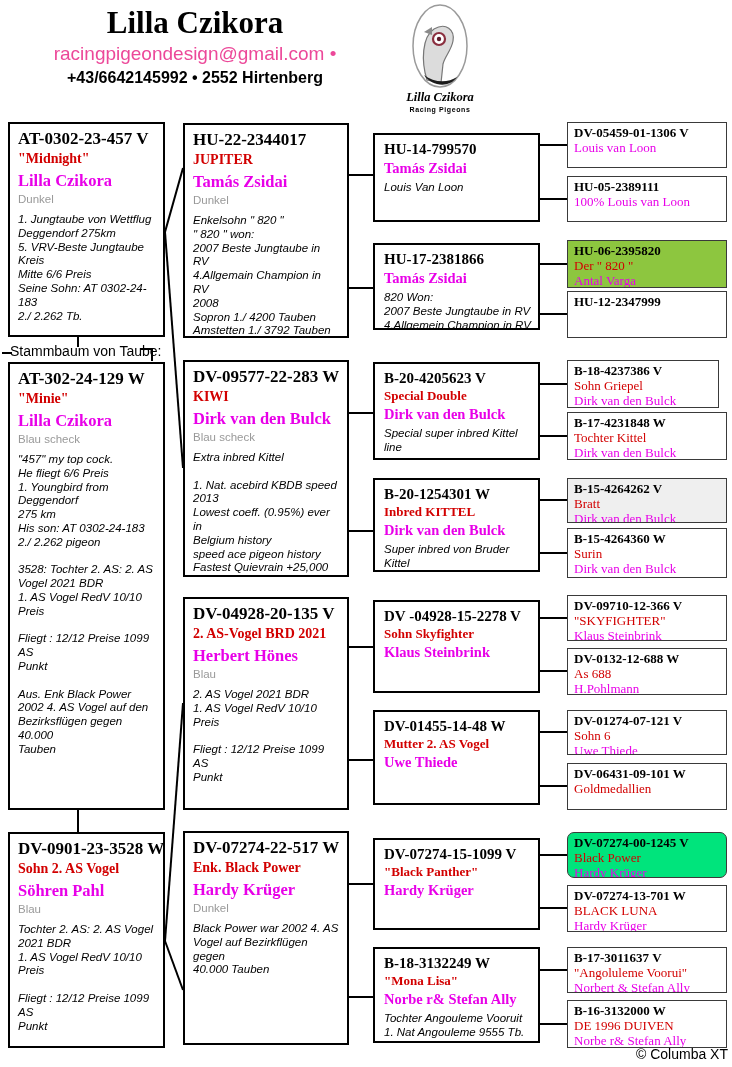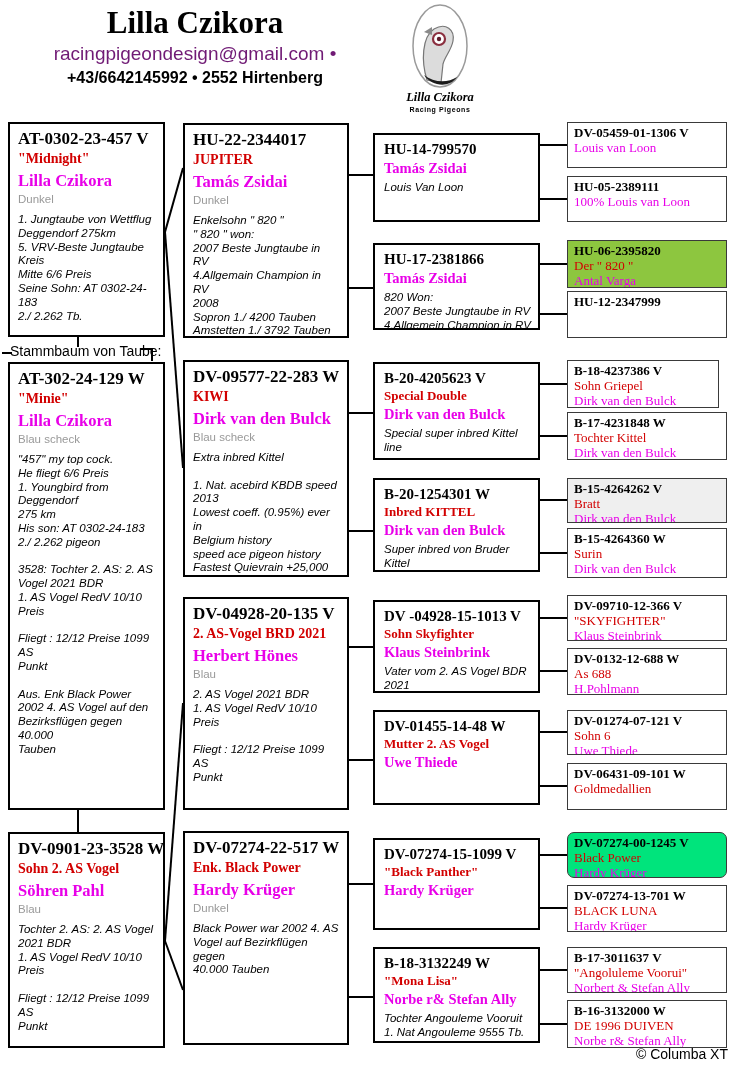--- a/index.html
+++ b/index.html
@@ -1,21 +1,21 @@
 <!DOCTYPE html>
 <html style="--red: #d20000; --magenta: #e800e8;"><head>
 <meta charset="utf-8">
 <style>
   html,body{margin:0;padding:0;background:#fff}
   .page{position:relative;width:732px;height:1067px;background:#fff;overflow:hidden;
         font-family:"Liberation Sans",sans-serif;color:#000}
   
   .hdr{position:absolute;left:14px;top:6px;width:362px;text-align:center;z-index:3}
   .hdr .t{font-family:"Liberation Serif",serif;font-weight:bold;font-size:31px;line-height:1.1}
-  .hdr .e{font-size:19px;margin-top:3px;color:#701a75}
+  .hdr .e{font-size:19px;margin-top:3px;color:#ec4899}
   .hdr .p{font-size:16px;font-weight:bold;margin-top:4px}
   .logo{position:absolute;left:392px;top:3px;width:96px;text-align:center;z-index:3}
   .logo .lname{font-family:"Liberation Serif",serif;font-style:italic;font-weight:bold;font-size:12.5px;margin-top:-3px}
   .logo .ltag{font-size:7px;font-weight:bold;letter-spacing:.6px;margin-top:1px}
   
   .box{position:absolute;box-sizing:border-box;background:#fff;border:2px solid #000;
        padding:5px 8px 4px 8px;overflow:hidden;z-index:2}
   .box .ring{font-family:"Liberation Serif",serif;font-weight:bold;font-size:17px;white-space:nowrap}
   .box .btitle{font-family:"Liberation Serif",serif;font-weight:bold;font-size:14px;color:var(--red,#d20000);margin-top:2px}
   .box .owner{font-family:"Liberation Serif",serif;font-weight:bold;font-size:16.5px;color:var(--magenta,#e800e8);margin-top:4px}
@@ -236,25 +236,23 @@
 From exclusive Pairs:</div>
   </div>
   <div class="box g3" style="left:373px;top:478px;width:167px;height:94px">
     <div class="ring">B-20-1254301 W</div>
     <div class="btitle">Inbred KITTEL</div>
     <div class="owner">Dirk van den Bulck</div>
     <div class="body">Super inbred von Bruder Kittel
 x Tochter Kittel</div>
   </div>
   <div class="box g3" style="left:373px;top:600px;width:167px;height:93px">
-    <div class="ring">DV -04928-15-1013 V</div>
+    <div class="ring">DV -04928-15-2278 V</div>
     <div class="btitle">Sohn Skyfighter</div>
     <div class="owner">Klaus Steinbrink</div>
-    <div class="body">Vater vom 2. AS Vogel  BDR
-2021</div>
   </div>
   <div class="box g3" style="left:373px;top:710px;width:167px;height:95px">
     <div class="ring">DV-01455-14-48 W</div>
     <div class="btitle">Mutter 2. AS Vogel</div>
     <div class="owner">Uwe Thiede</div>
   </div>
   <div class="box g3" style="left:373px;top:838px;width:167px;height:92px">
     <div class="ring">DV-07274-15-1099 V</div>
     <div class="btitle">"Black Panther"</div>
     <div class="owner">Hardy Krüger</div>

